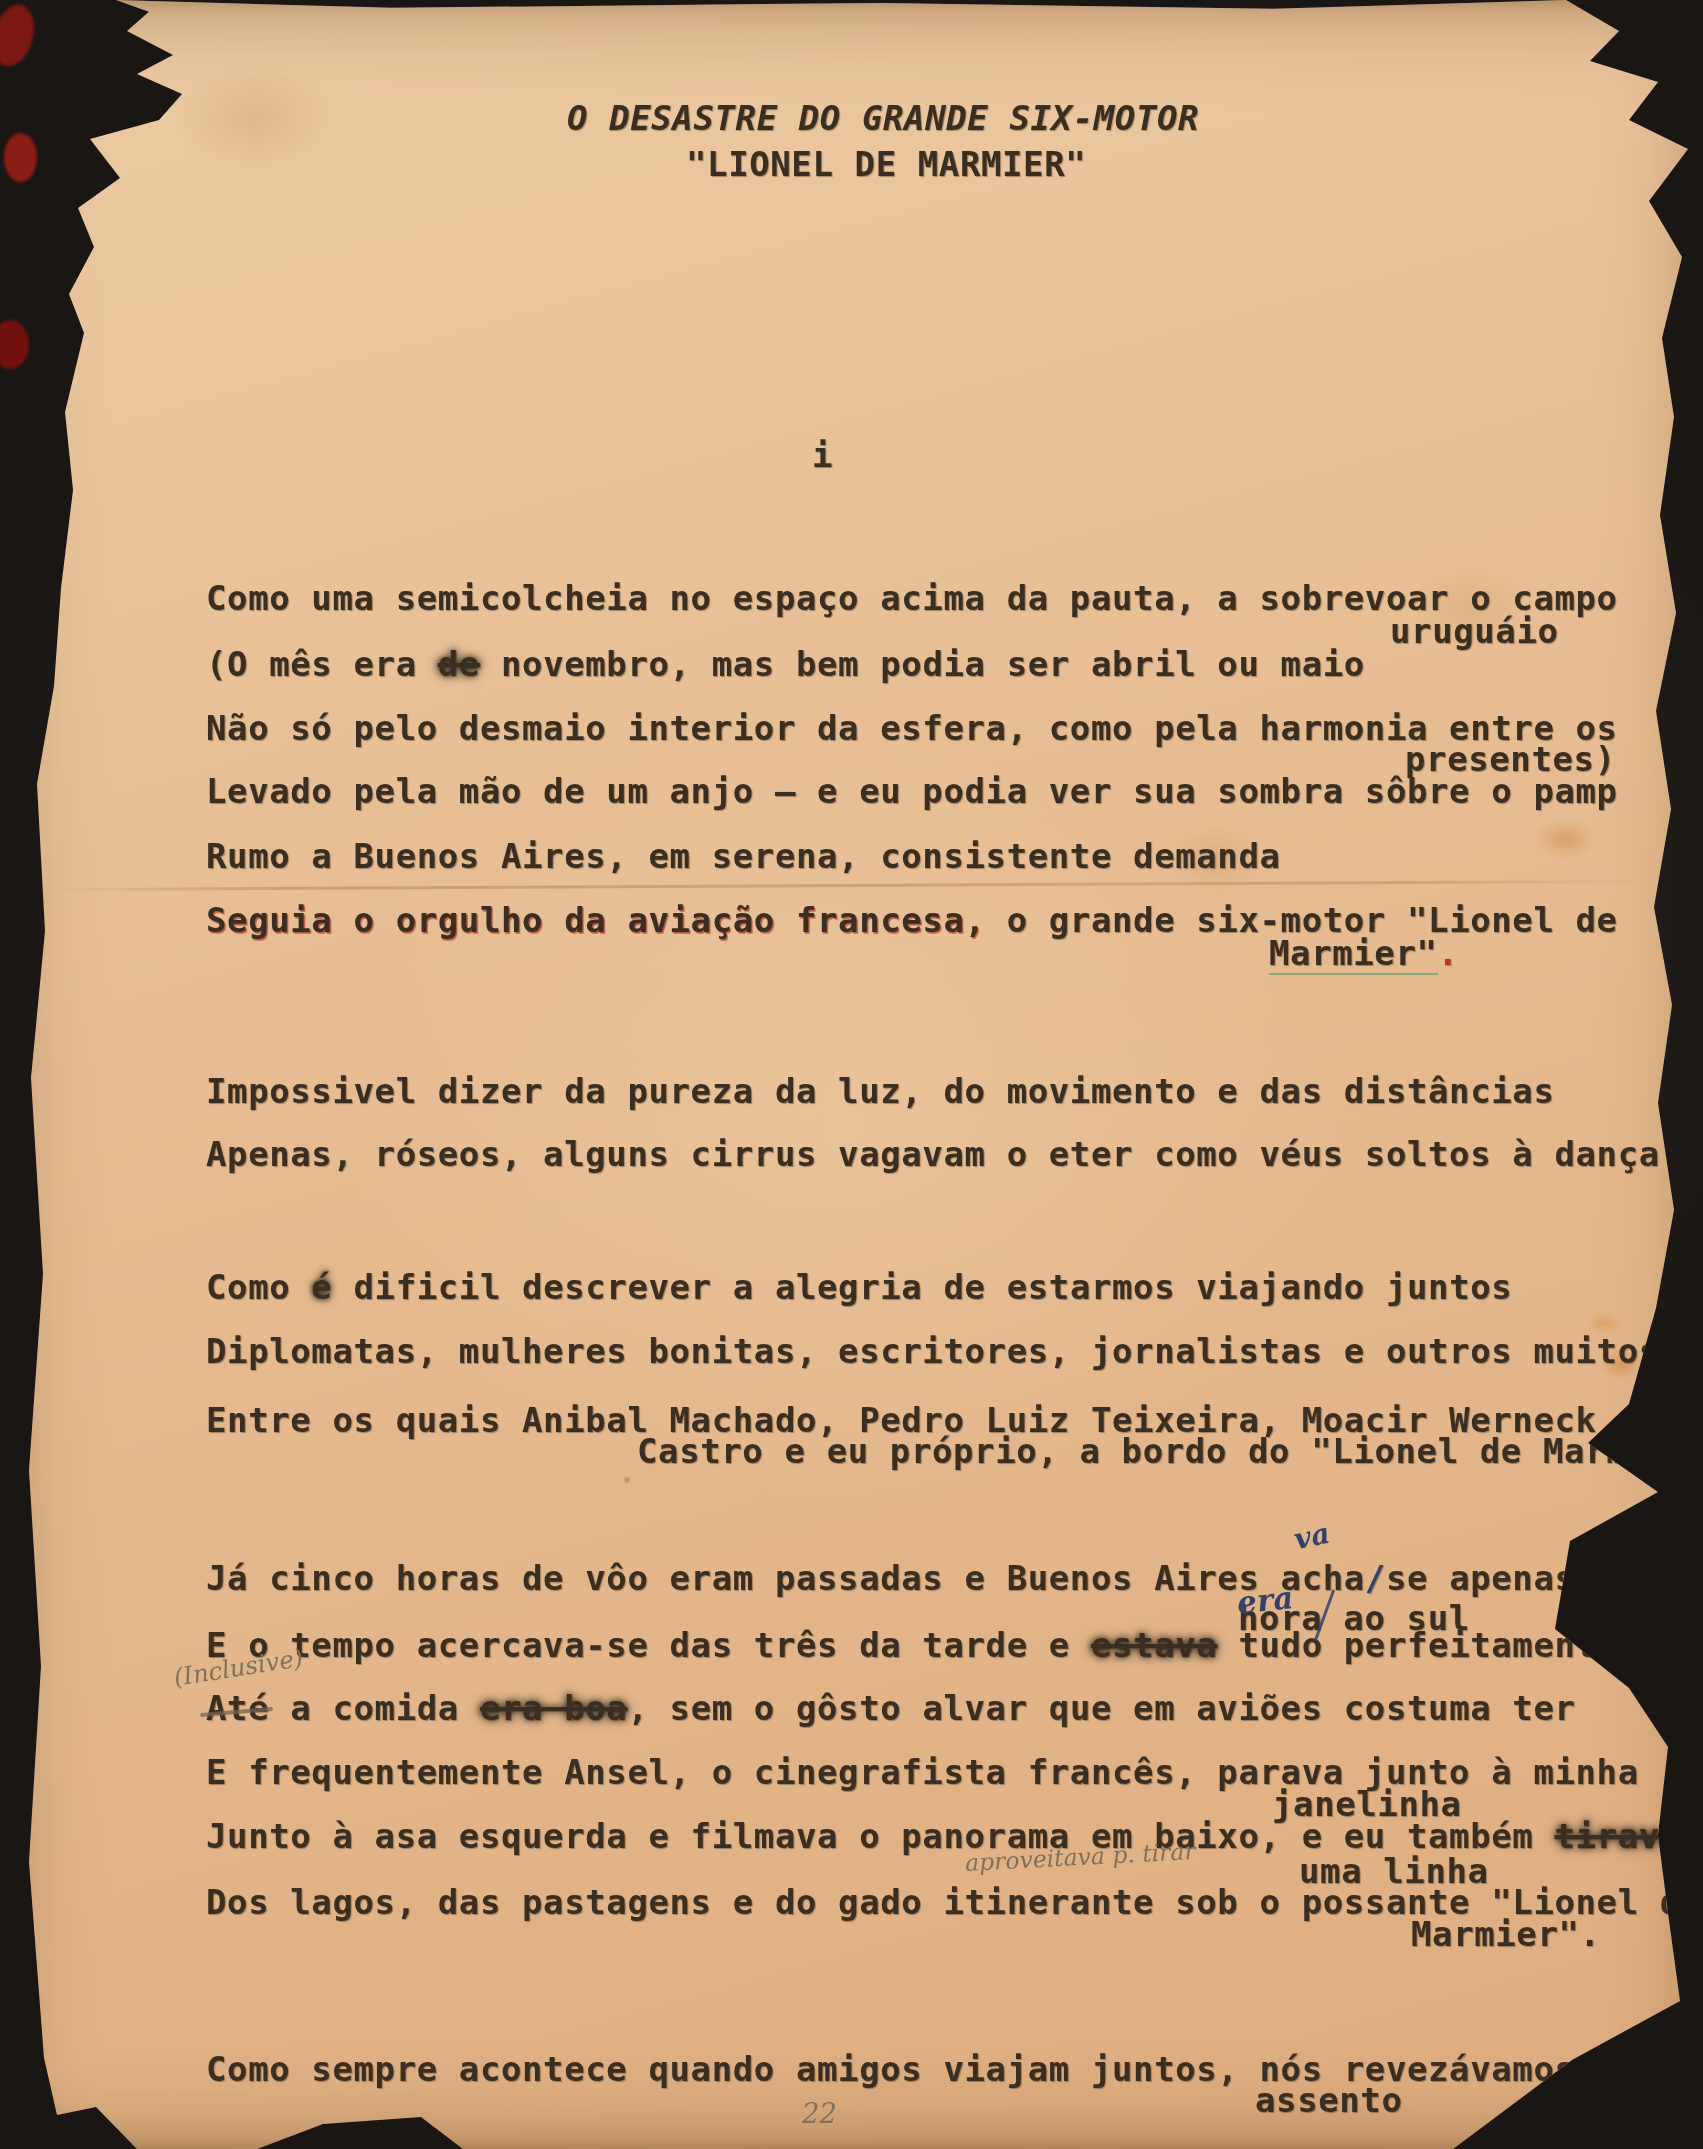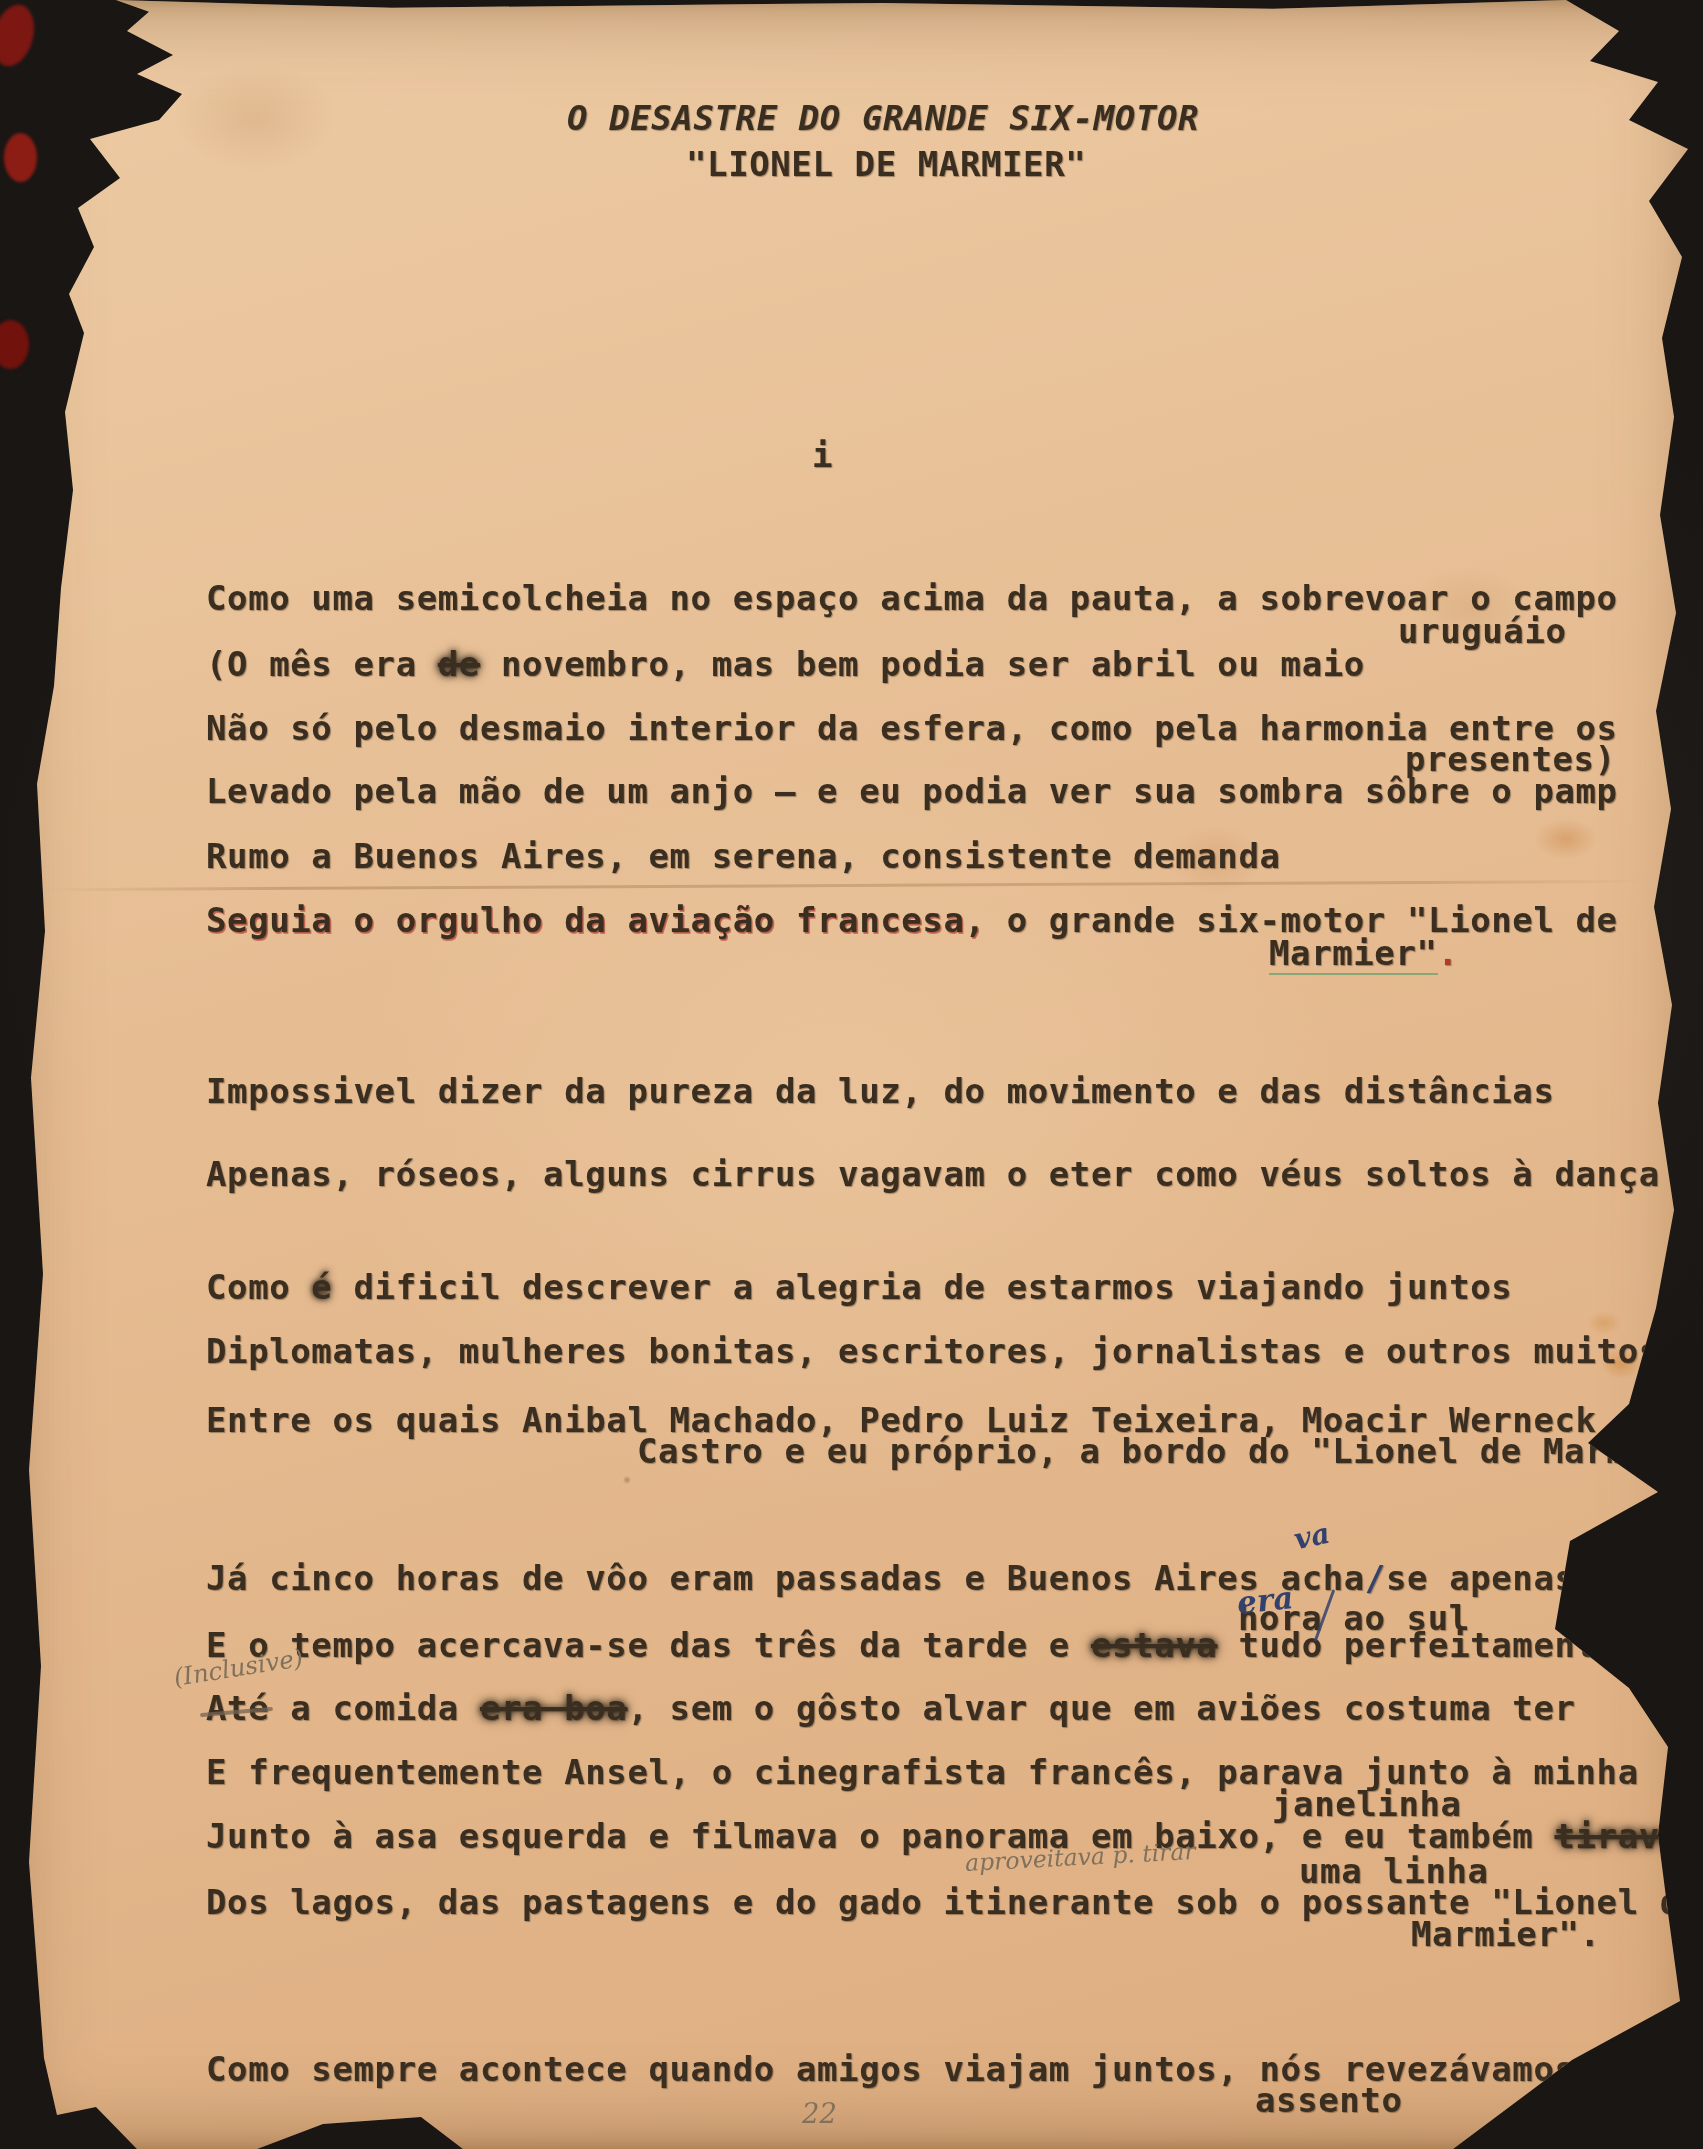--- a/index.html
+++ b/index.html
@@ -67,31 +67,31 @@
 
 <div id="paper">
   <div class="burn"></div>
   <div class="crease" style="top:884px;left:44px;width:1607px;transform:rotate(-0.3deg);"></div>
 
   <div class="t" style="top:98px;left:567px;font-style:italic;">O DESASTRE DO GRANDE SIX-MOTOR</div>
   <div class="t" style="top:144px;left:686px;">"LIONEL DE MARMIER"</div>
   <div class="t" style="top:435px;left:812px;">i</div>
 
   <div class="t" style="top:578px;left:206px;">Como uma semicolcheia no espaço acima da pauta, a sobrevoar o campo</div>
-  <div class="t" style="top:611px;left:1390px;margin-left:8px;">uruguáio</div>
+  <div class="t" style="top:611px;left:1390px;">uruguáio</div>
   <div class="t" style="top:644px;left:206px;"><span>(O mês era </span><span class="smudge">de</span><span> novembro, mas bem podia ser abril ou maio</span></div>
   <div class="t" style="top:708px;left:206px;">Não só pelo desmaio interior da esfera, como pela harmonia entre os</div>
   <div class="t" style="top:739px;left:1405px;">presentes)</div>
   <div class="t" style="top:771px;left:206px;">Levado pela mão de um anjo — e eu podia ver sua sombra sôbre o pamp</div>
   <div class="t" style="top:836px;left:206px;text-align:center;">Rumo a Buenos Aires, em serena, consistente demanda</div>
   <div class="t" style="top:900px;left:206px;"><span class="redf">Seguia o orgulho da aviação francesa,</span><span> o grande six-motor "Lionel de</span></div>
   <div class="t" style="top:933px;left:1269px;"><span class="greenu">Marmier"</span><span class="reddot">.</span></div>
 
   <div class="t" style="top:1071px;left:206px;">Impossivel dizer da pureza da luz, do movimento e das distâncias</div>
-  <div class="t" style="top:1134px;left:206px;margin-top:20px;">Apenas, róseos, alguns cirrus vagavam o eter como véus soltos à dança</div>
+  <div class="t" style="top:1134px;left:206px;">Apenas, róseos, alguns cirrus vagavam o eter como véus soltos à dança</div>
   <div class="t" style="top:1267px;left:206px;"><span>Como </span><span class="blot">é</span><span> dificil descrever a alegria de estarmos viajando juntos</span></div>
   <div class="t" style="top:1331px;left:206px;">Diplomatas, mulheres bonitas, escritores, jornalistas e outros muitos</div>
   <div class="t" style="top:1400px;left:206px;">Entre os quais Anibal Machado, Pedro Luiz Teixeira, Moacir Werneck de</div>
   <div class="t" style="top:1431px;left:637px;">Castro e eu próprio, a bordo do "Lionel de Marmier</div>
 
   <div class="t" style="top:1558px;left:206px;"><span>Já cinco horas de vôo eram passadas e Buenos Aires acha</span><span class="inkslash">/</span><span>se apenas a uma</span></div>
   <div class="t" style="top:1598px;left:1238px;">hora ao sul</div>
   <div class="t" style="top:1625px;left:206px;"><span>E o tempo acercava-se das três da tarde e </span><span class="smudge">estava</span><span> tudo perfeitamente azul</span></div>
   <div class="t" style="top:1688px;left:206px;"><span class="pstrike">Até</span><span> a comida </span><span class="smudge">era boa</span><span>, sem o gôsto alvar que em aviões costuma ter</span></div>
   <div class="t" style="top:1752px;left:206px;">E frequentemente Ansel, o cinegrafista francês, parava junto à minha</div>

